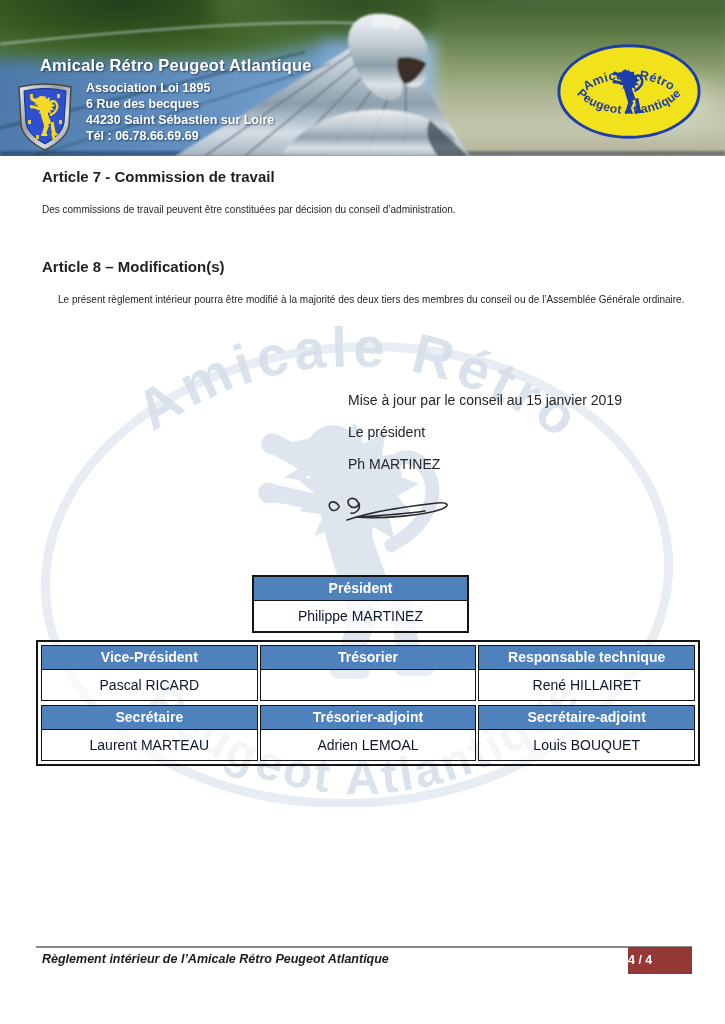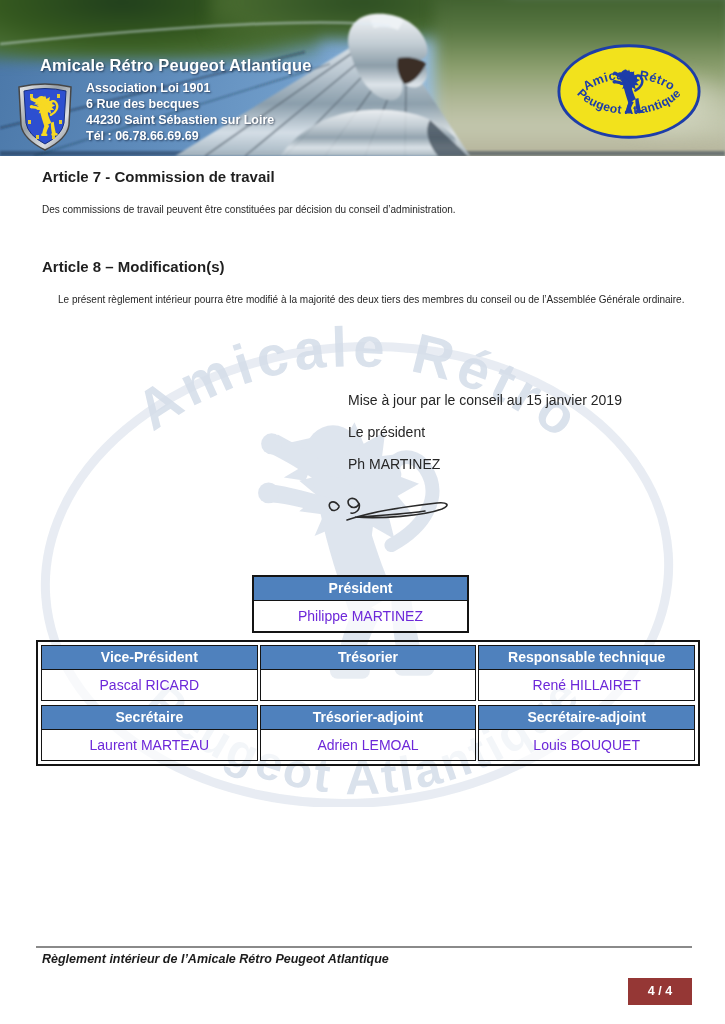--- a/index.html
+++ b/index.html
@@ -27,30 +27,30 @@
   h3.art{position:absolute;margin:0;font-size:15px;font-weight:bold;color:#1f1f1f;z-index:2;}
   p.body{position:absolute;margin:0;font-size:10px;line-height:22px;width:642px;z-index:2;}
   .just{text-align:justify;}
   .update{position:absolute;left:348px;top:392px;font-size:14px;z-index:2;}
   .update div{margin-bottom:16px;}
   .sig{position:absolute;left:325px;top:486px;z-index:2;}
   .intro{position:absolute;left:42px;top:540px;margin:0;font-size:14px;z-index:2;}
   
   .thead{background:#4f81bd;color:#fff;font-weight:bold;font-size:14px;text-align:center;
          height:23px;line-height:23px;border-bottom:1.5px solid #141414;}
-  .tname{background:rgba(255,255,255,.55);font-size:14px;text-align:center;height:30px;line-height:30px;color:#6d28d9;}
+  .tname{background:rgba(255,255,255,.55);font-size:14px;text-align:center;height:30px;line-height:30px;color:#0f172a;}
   .ptable{position:absolute;left:252px;top:575px;width:213px;border:2px solid #141414;z-index:2;background:rgba(255,255,255,.4);}
   .btable{position:absolute;left:36px;top:640px;width:664px;border:2px solid #141414;padding:3px;
           box-sizing:border-box;display:grid;grid-template-columns:repeat(3,1fr);gap:4px 2px;z-index:2;background:rgba(255,255,255,.3);}
   .cellgroup{border:1.5px solid #141414;}
   
   .footrule{position:absolute;left:36px;top:946px;width:656px;height:0;border-top:2px solid #8a8a8a;z-index:2;}
   .foottext{position:absolute;left:42px;top:952px;font-size:12.5px;font-style:italic;font-weight:bold;color:#1c1c1c;z-index:2;}
   .pagebadge{position:absolute;left:628px;top:947px;width:64px;height:27px;background:#953735;color:#fff;
-             font-size:12.5px;font-weight:bold;text-align:center;line-height:27px;z-index:3;margin-top:31px;}
+             font-size:12.5px;font-weight:bold;line-height:27px;z-index:3;}
   
   .watermark{position:absolute;left:22px;top:325px;z-index:0;opacity:.5;color:#a9bad2;filter:blur(.5px);}
 </style>
 </head>
 <body>
 
 <svg width="0" height="0" style="position:absolute" aria-hidden="true">
   <symbol id="lion" viewBox="0 0 70 100" overflow="visible">
     <g fill="currentColor">
       <path d="M27,10 l4,-7 3,7 7,-4 -1,8 8,-1 -4,7 8,3 -7,4 5,6 -8,0 2,8 -7,-4 -1,8 -5,-6 -5,6 -1,-8 -7,3 3,-7 -8,-1 6,-5 -6,-5 8,-2 -3,-7 z" transform="translate(4,9)"></path>
@@ -135,21 +135,21 @@
           <rect x="45" y="40" width="3" height="4"></rect>
         <rect x="22" y="55" width="3" height="4"></rect>
           <rect x="38" y="55" width="3" height="4"></rect>
       </g>
       <use href="#lion" xlink:href="#lion" x="14" y="9" width="34" height="50" color="#f7d923"></use>
     </svg>
 
     <div class="head-text">
       <div class="head-title">Amicale Rétro Peugeot Atlantique</div>
       <div class="head-lines">
-        <div>Association Loi 1901</div>
+        <div>Association Loi 1895</div>
         <div>6 Rue des becques</div>
         <div>44230 Saint Sébastien sur Loire</div>
         <div>Tél : 06.78.66.69.69</div>
       </div>
     </div>
 
     <svg class="ovallogo" width="146" height="99" viewBox="0 0 150 100">
       <defs>
         <path id="logoTop" d="M20,62 A58,37 0 0 1 130,62"></path>
         <path id="logoBot" d="M16,44 A61,39 0 0 0 134,44"></path>

